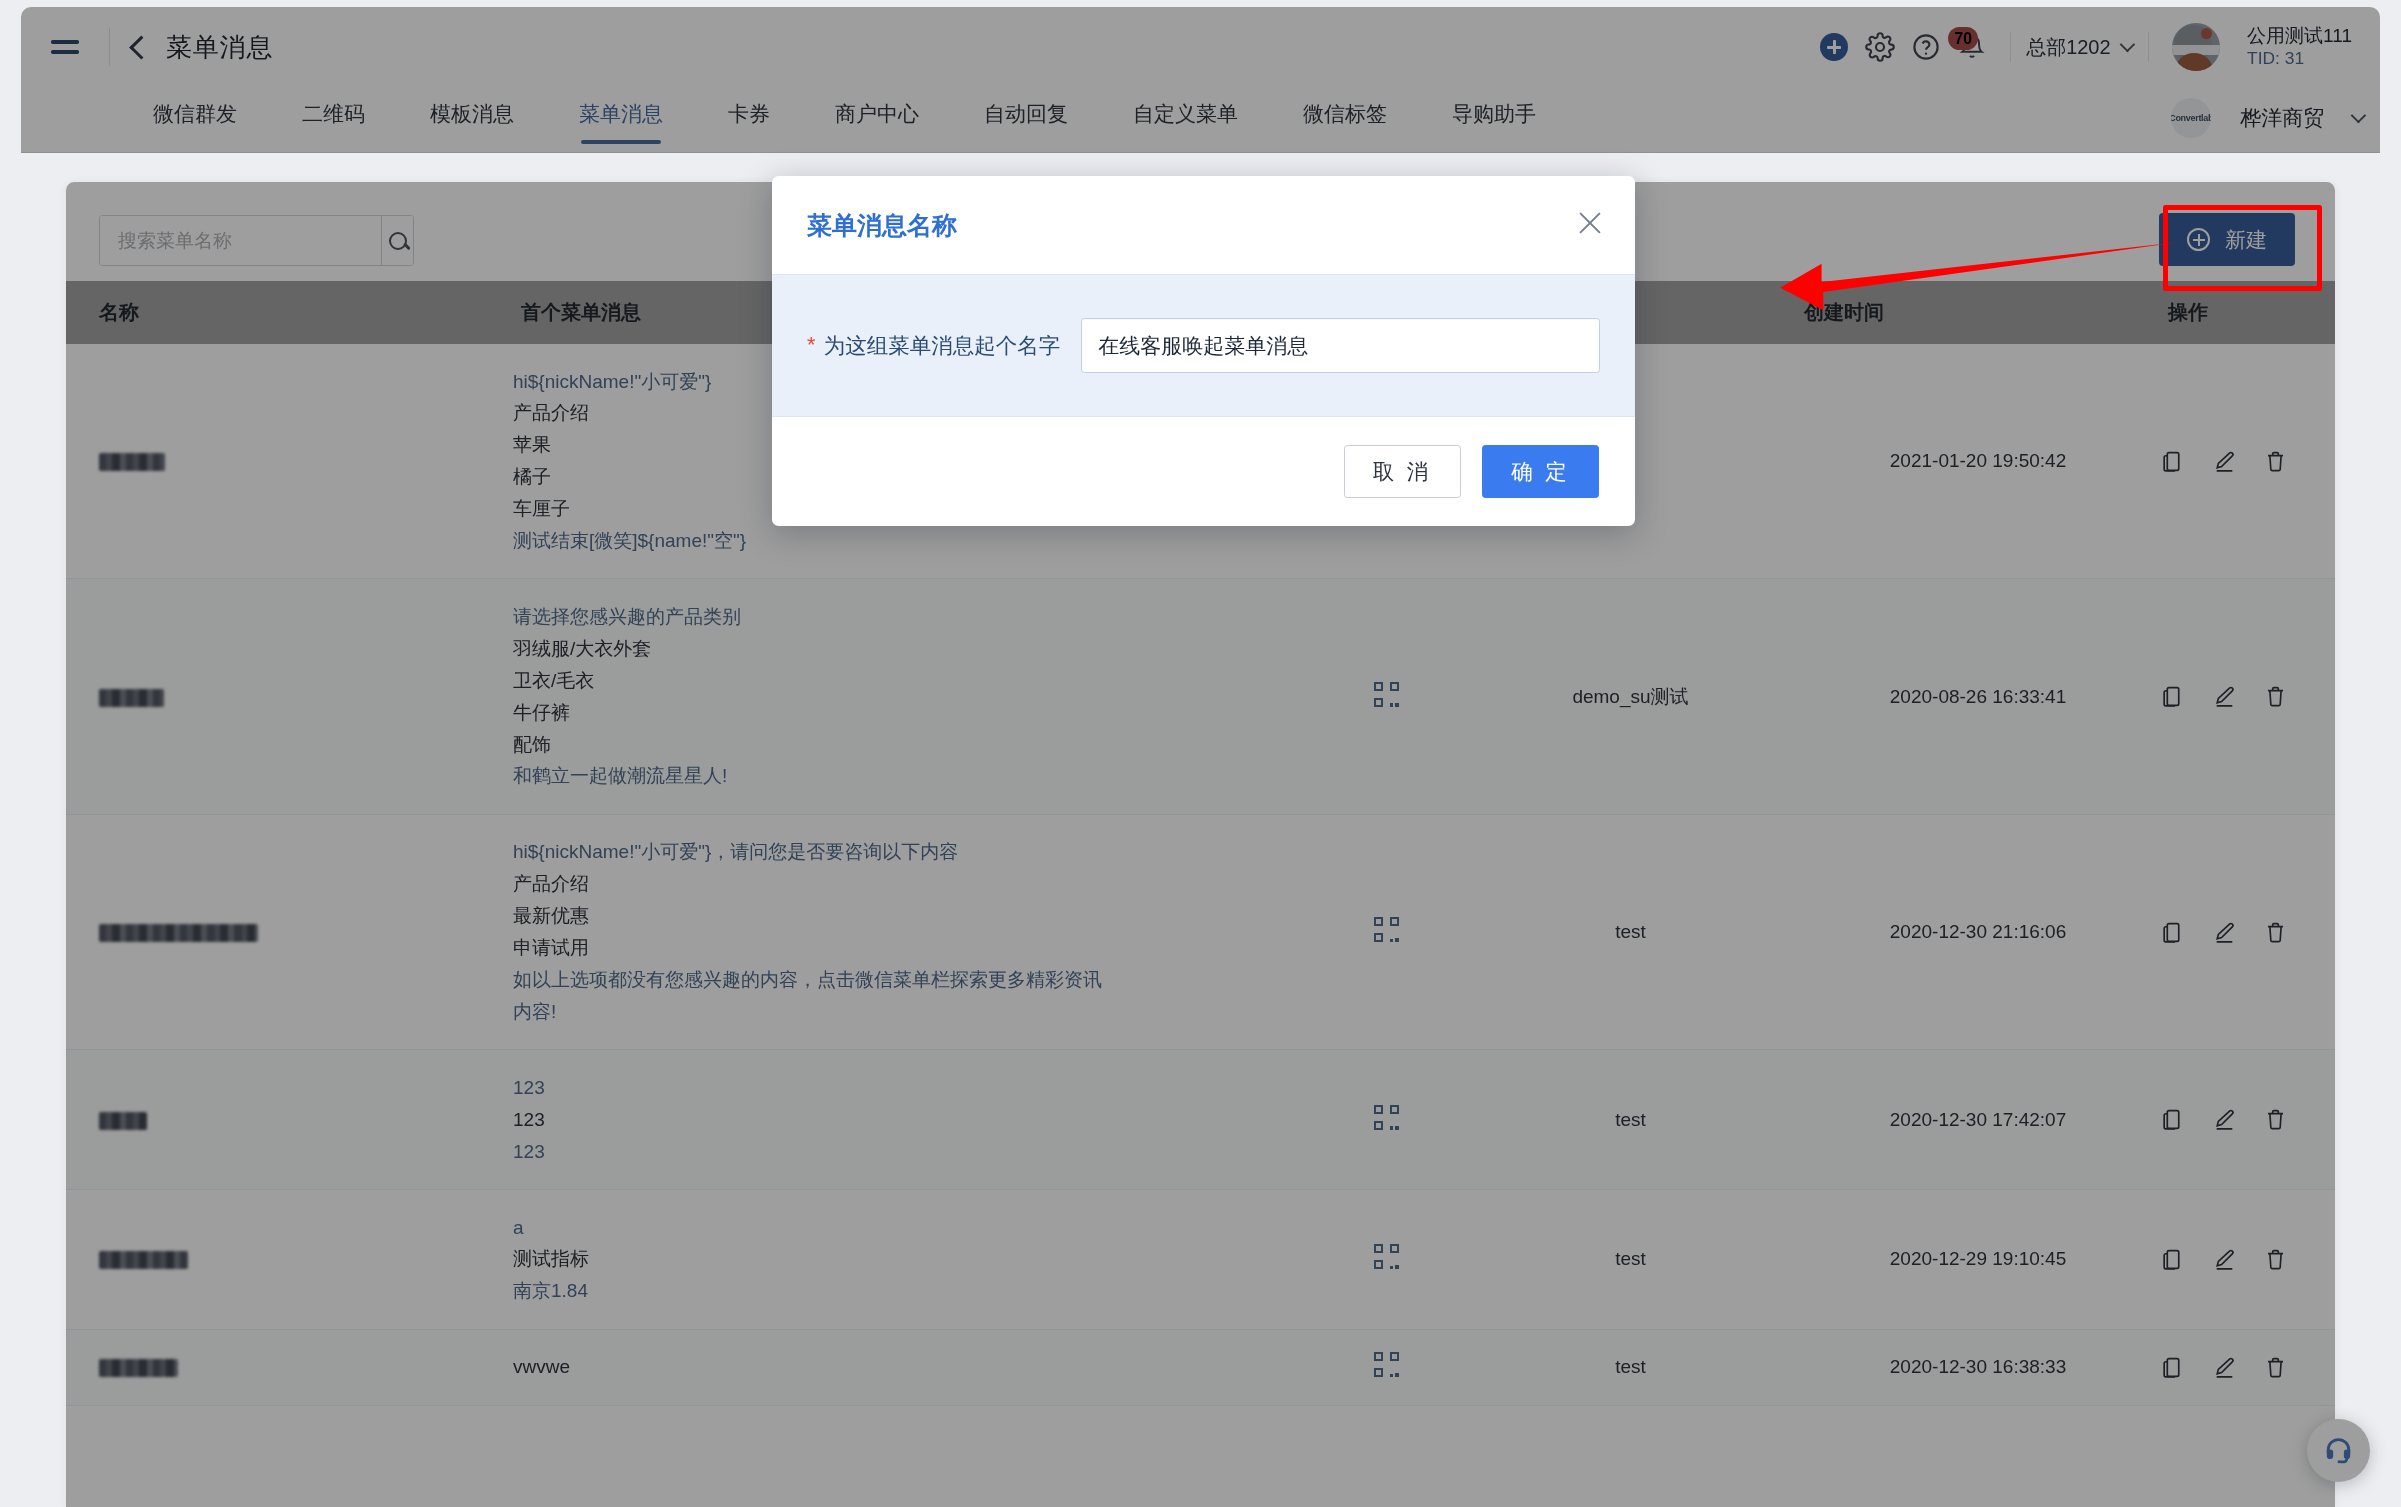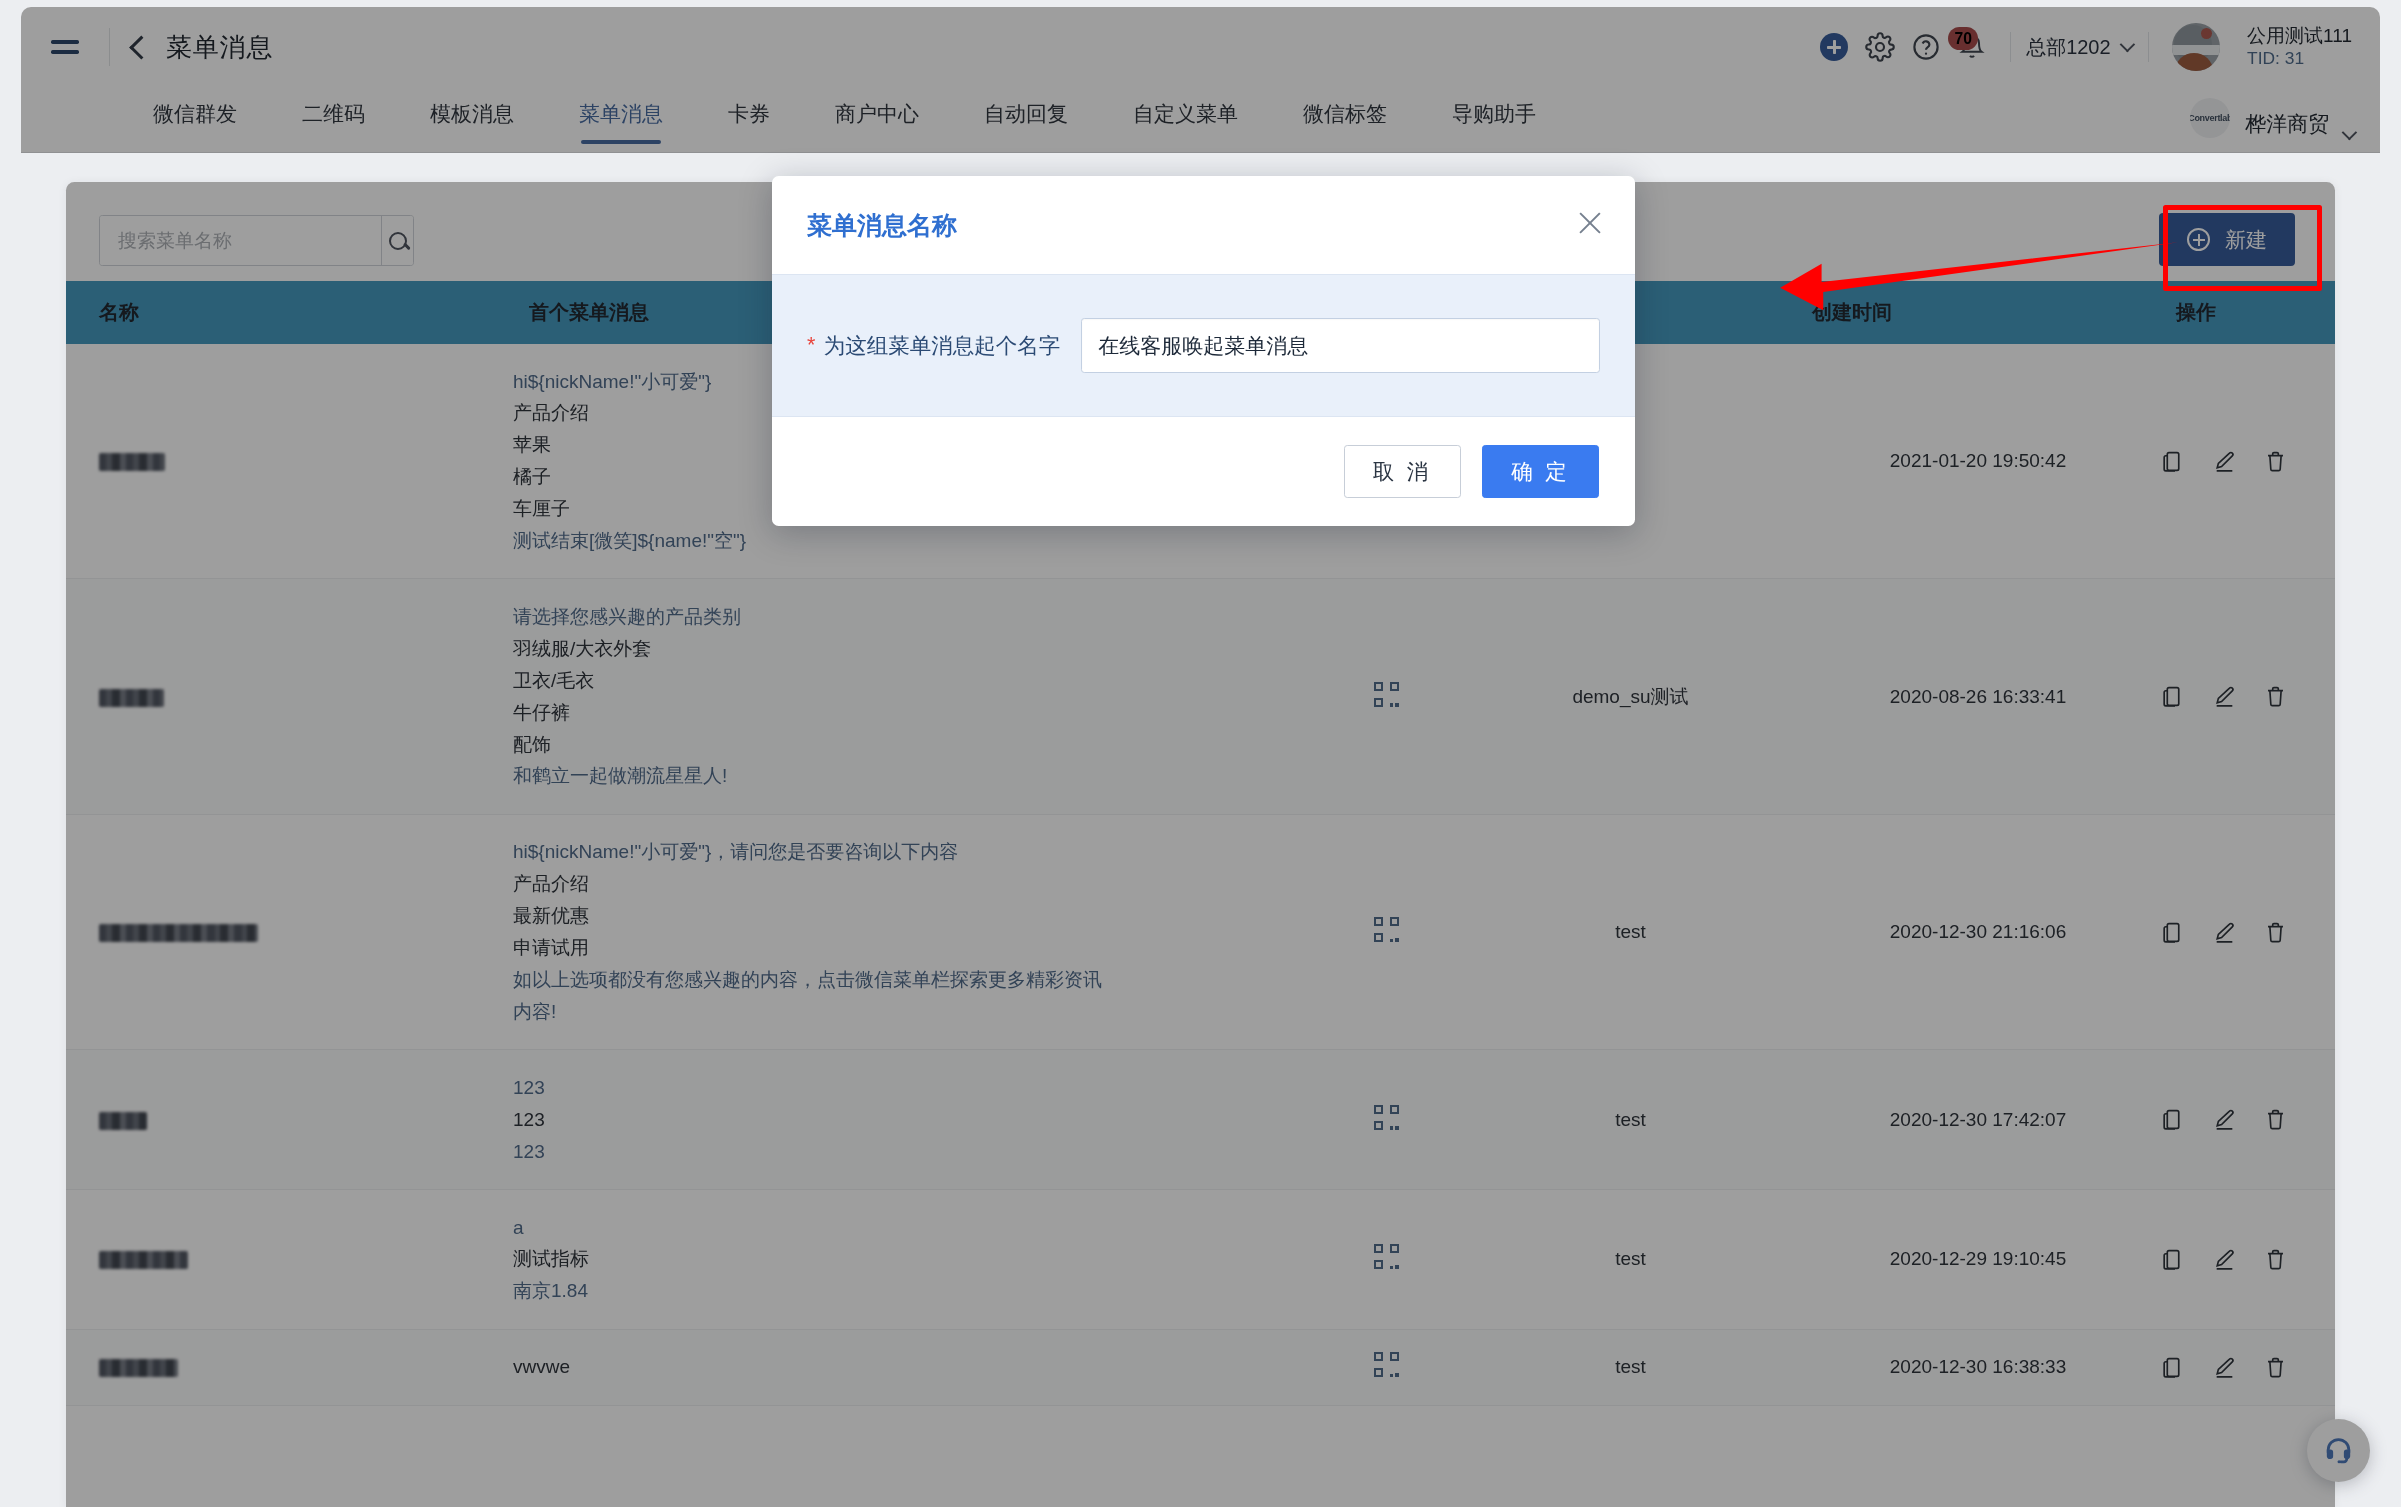--- a/index.html
+++ b/index.html
@@ -74,21 +74,21 @@
   
   .tabsbar {
     position: absolute; left: 21px; top: 88px; right: 21px; height: 65px;
     background:#fff; display:flex; align-items: flex-start; padding-left: 132px;
     border-bottom: 0.8px solid #e6e9ed;
   }
   .tab { font-size: 21px; color:#2c3747; padding: 11.6px 0 16.6px 0; margin-right: 65px; cursor:pointer;
      position: relative; white-space: nowrap;}
   .tab.active { color:#2f6fd0; }
   .tab.active::after { content:''; position:absolute; left: 1.7px; right: 1.7px; bottom: 0; height: 4.1px; background:#2f6fd0; border-radius:2.5px;}
-  .brandsel { position:absolute; right: 25px; top: 10px; display:flex; align-items:flex-end; gap:15px; cursor:pointer;}
+  .brandsel { position:absolute; right: 16px; top: 10px; display:flex; align-items:center; gap:29px; cursor:pointer;}
   .brandlogo { width: 40px; height: 40px; border-radius:50%; background:#eef1f4; display:flex; align-items:center; justify-content:center;
      font-size: 9px; color:#38506e; font-weight:700; letter-spacing:-0.3px; overflow:hidden;}
   .brandname { font-size: 21px; color:#1d2939; white-space:nowrap;}
 
   
   .card {
     position: absolute; left: 66px; top: 182px; right: 66px; bottom: 0;
     background:#fff; border-radius: 8.3px 8.3px 0 0;
     box-shadow: 0 1.7px 10px rgba(30,40,60,.07);
     overflow: hidden;
@@ -107,22 +107,22 @@
      background:#1a5fd0; color:#fff; border:0; border-radius:4.1px; font-size:21px;
      display:flex; align-items:center; gap:15px; cursor:pointer; font-family:"Liberation Sans", sans-serif;}
   .plus-ring { width:23px;height:23px;border-radius:50%;border:2.1px solid #fff;position:relative;}
   .plus-ring::before,.plus-ring::after{content:'';position:absolute;background:#fff;}
   .plus-ring::before{width:11.6px;height:2.1px;left:4px;top:9px;}
   .plus-ring::after{width:2.1px;height:11.6px;left:9px;top:4px;}
 
   
   table.listing { width:100%; border-collapse: collapse; table-layout: fixed; }
   table.listing thead th {
-    background:#0ea5e9; text-align:left; font-size:20px; color:#1d2939; font-weight:700;
-    padding: 18px 16px; height: 60px;
+    background:#a3a3a3; text-align:left; font-size:20px; color:#1d2939; font-weight:700;
+    padding: 18px 8px; height: 60px;
   }
   table.listing tbody td { font-size:19px; color:#2b3543; padding: 21.5px 0; vertical-align: middle;
      border-bottom: 0.8px solid #eceff3; }
   tbody tr:nth-child(even) { background:#fafbfc; }
   .col-name { width: 447px; padding-left: 33px !important; }
   .col-msg  { width: 795px; }
   .col-qr   { width: 157px; text-align:center; }
   .col-owner{ width: 331px; text-align:center; }
   .col-time { width: 364px; text-align:center; }
   .col-act  { width: 248px; }

